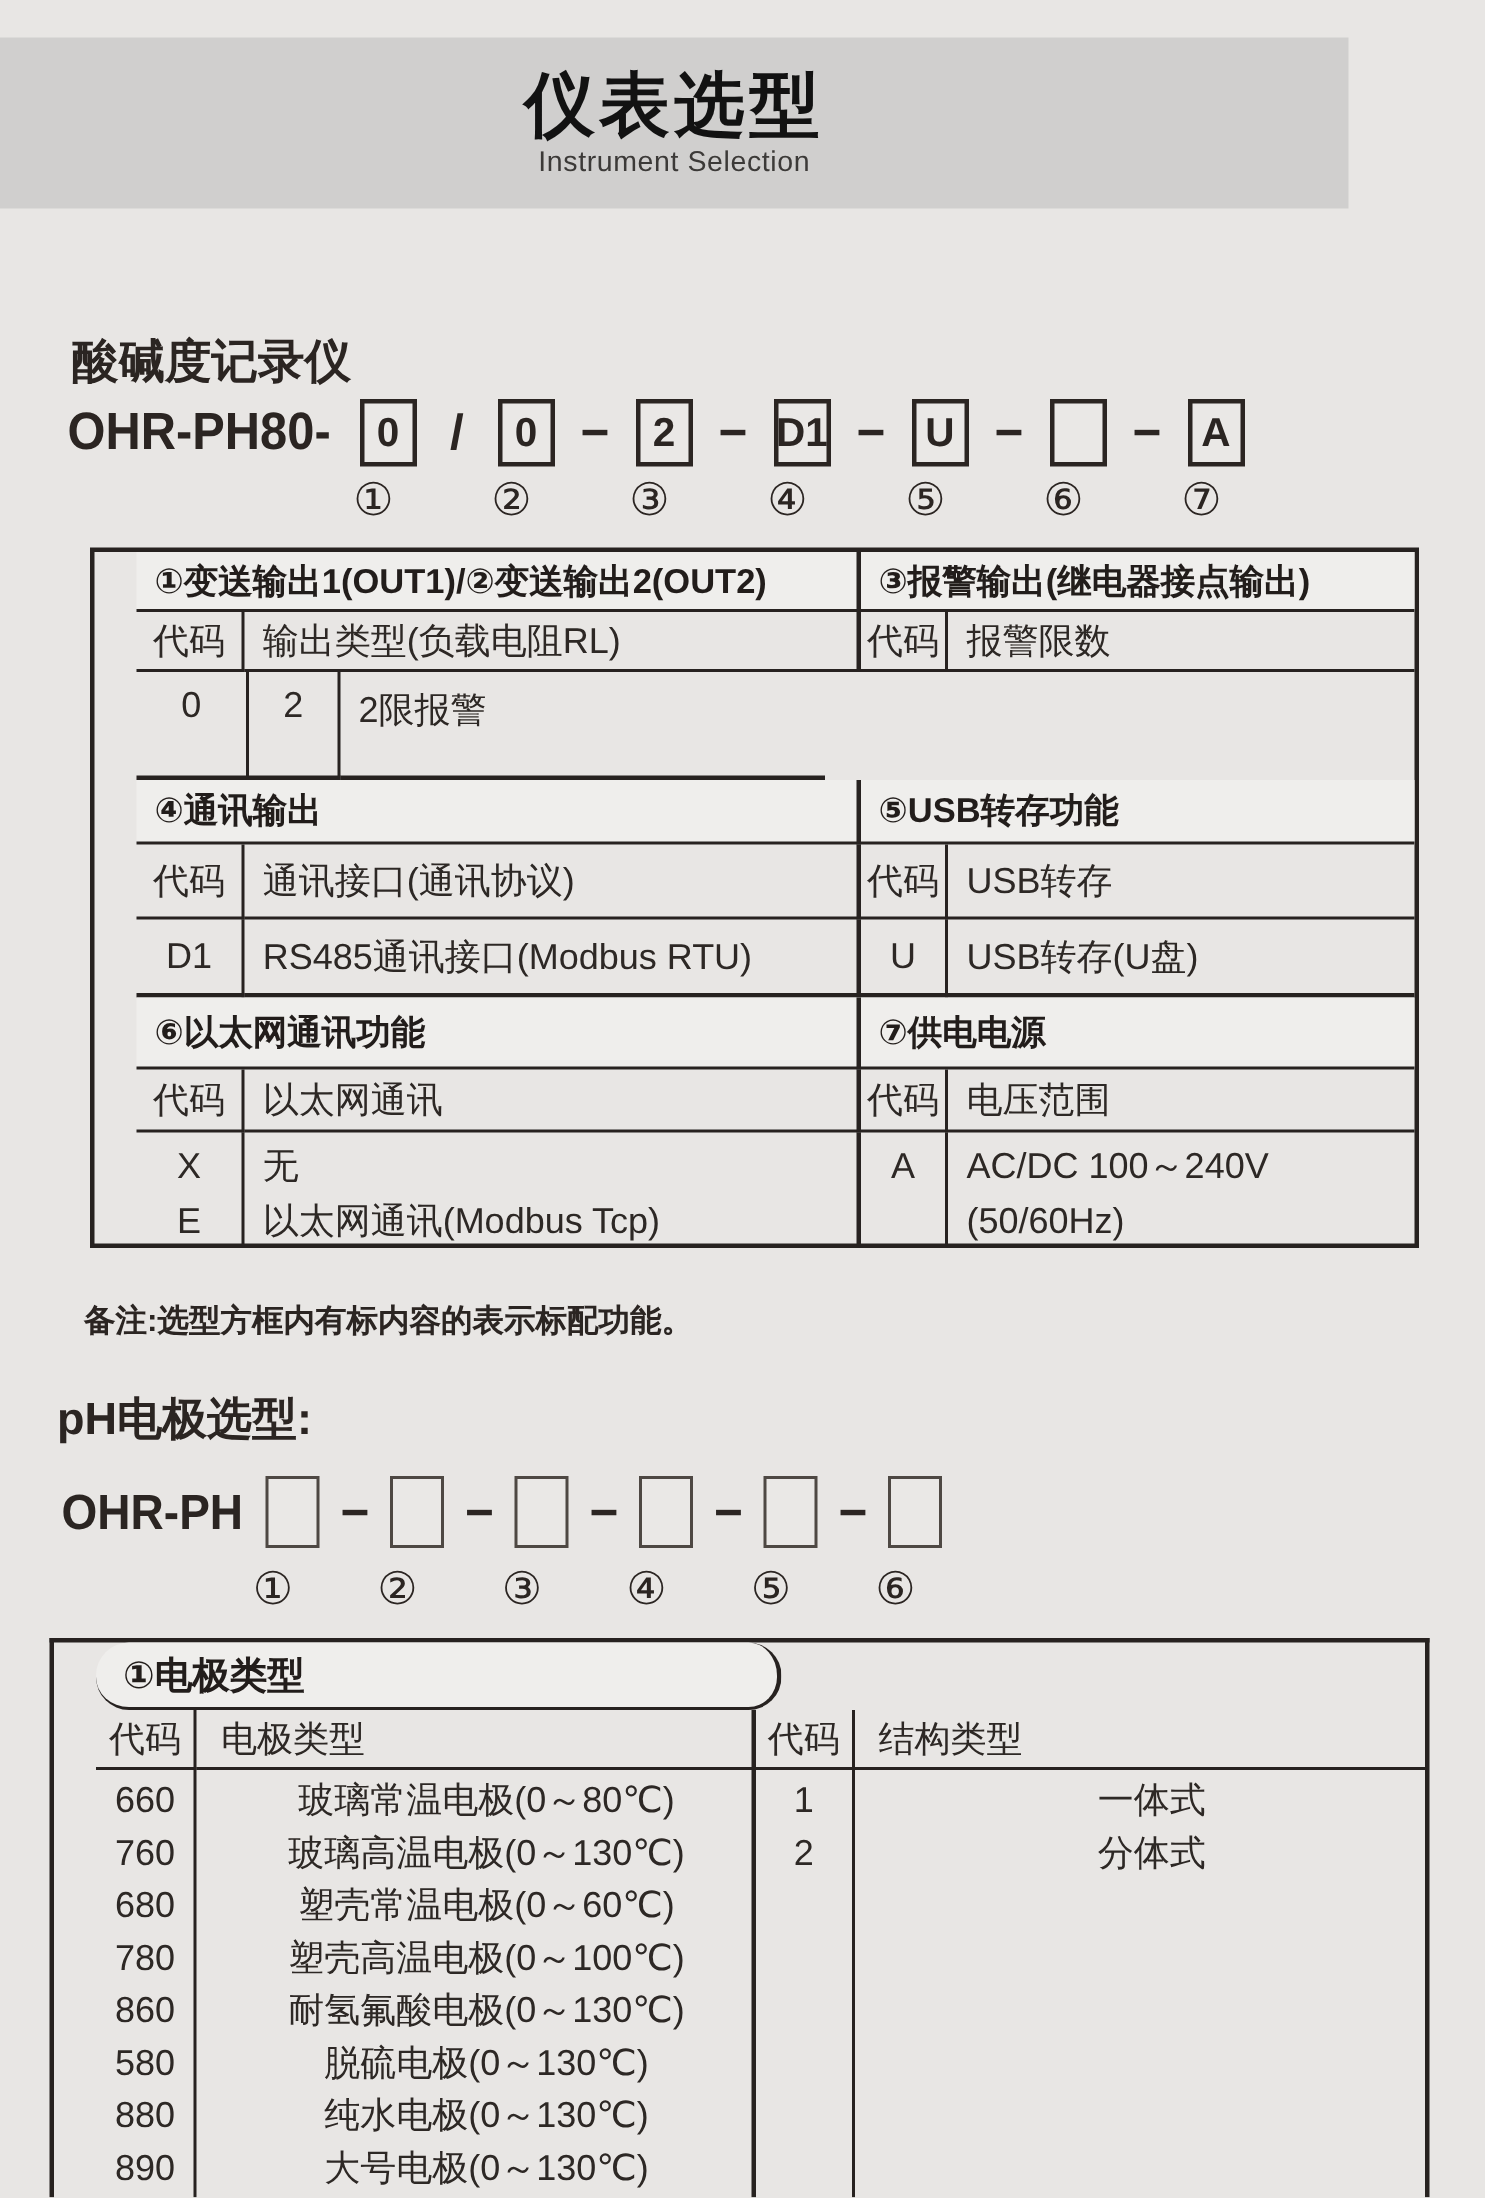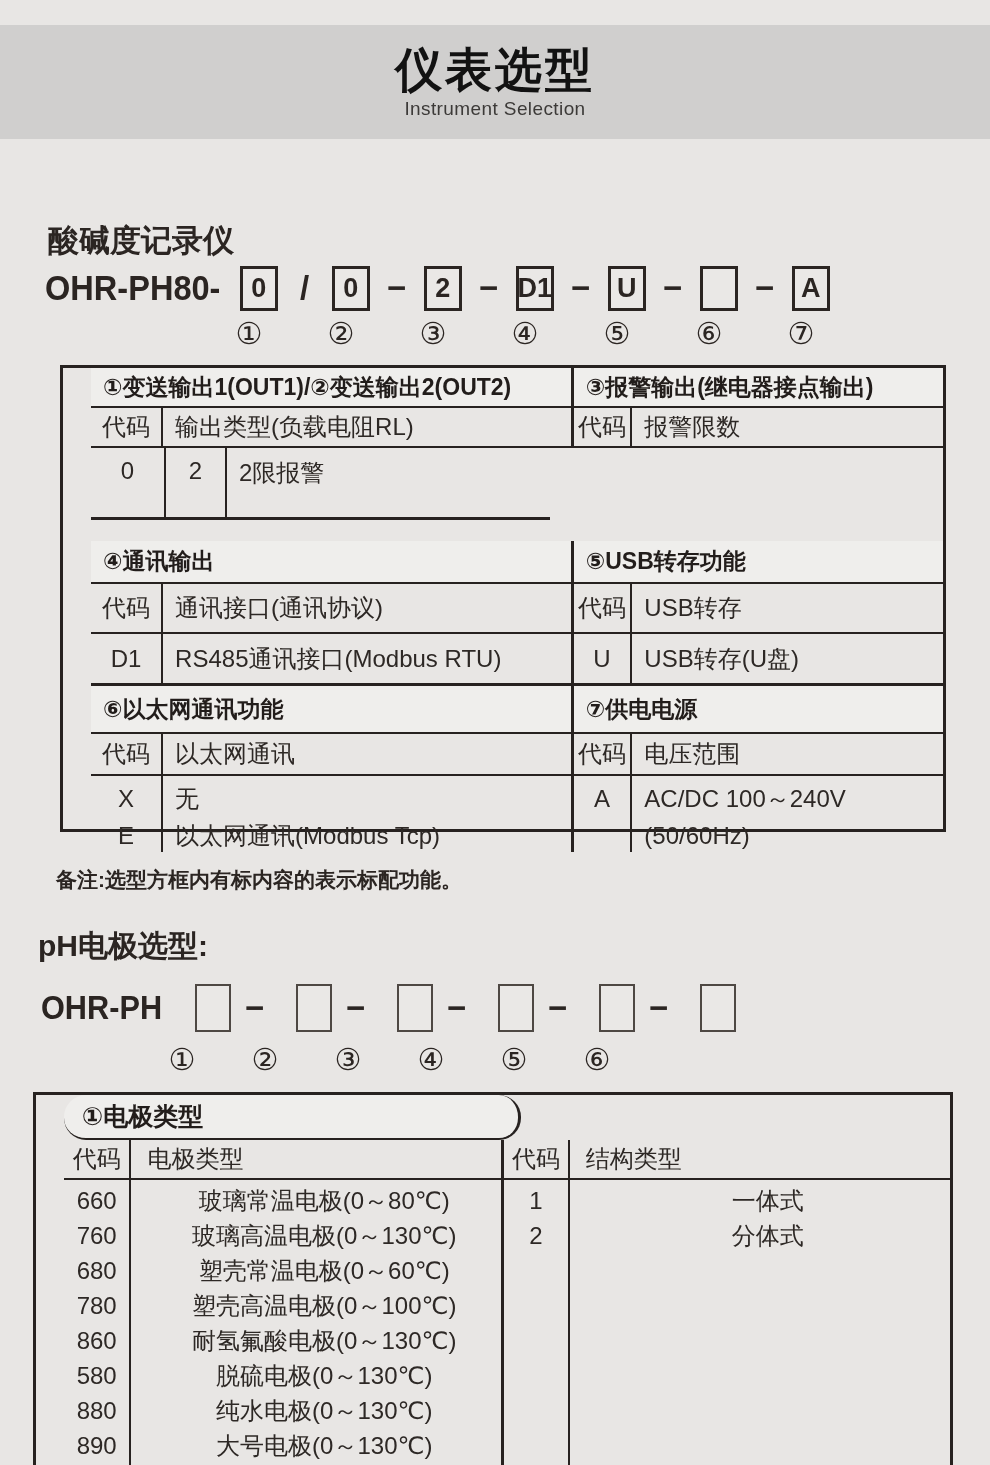--- a/index.html
+++ b/index.html
@@ -1,33 +1,33 @@
 <!DOCTYPE html>
 <html><head>
 <meta charset="utf-8">
 <style>
   html,body{margin:0;padding:0;}
   body{background:#e7e5e3;font-family:"Liberation Sans","DejaVu Sans",sans-serif;color:#2d2825;}
   .page{position:relative;width:990px;height:1465px;background:#e8e6e4;overflow:hidden;}
 
   
-  .titleband{position:absolute;left:0;top:25px;width:990px;height:114px;background:#d0cfce;
+  .titleband{position:absolute;left:0;top:25px;width:899px;height:114px;background:#d0cfce;
     display:flex;flex-direction:column;align-items:center;justify-content:center;}
   .maintitle{font-size:47px;font-weight:700;letter-spacing:3px;color:#121212;line-height:1.1;}
   .subtitle{font-size:19px;font-weight:400;color:#3c3a38;margin-top:2px;letter-spacing:.4px;}
 
   
   .rec-heading{position:absolute;left:48px;top:220px;font-size:31px;font-weight:600;color:#2b2522;}
   .note{position:absolute;left:56px;top:866px;font-size:21px;font-weight:700;color:#2b2522;}
   .ph-heading{position:absolute;left:38px;top:926px;font-size:30px;font-weight:700;color:#2b2522;}
 
   
   .modelrow{position:absolute;display:flex;align-items:center;}
   .modelrow1{left:45px;top:260px;height:56px;}
-  .modelrow2{left:41px;top:980px;height:56px;gap:18px;}
+  .modelrow2{left:41px;top:980px;height:56px;}
   .mprefix{font-size:35px;font-weight:700;color:#2b2522;display:inline-block;transform:scaleX(.93);transform-origin:left center;letter-spacing:0px;margin-right:6px;white-space:nowrap;}
   .mprefix2{font-size:33px;}
   .unit{display:flex;align-items:center;}
   .mbox{width:38px;height:45px;border:3px solid #2b2522;box-sizing:border-box;display:flex;align-items:center;justify-content:center;
     font-size:27px;font-weight:700;color:#2b2522;background:#eae8e6;}
   .mbox.small-border{width:36px;height:48px;border-width:2px;border-color:#4e4843;}
   .msep{width:54px;text-align:center;font-size:33px;font-weight:700;color:#2b2522;}
   .msep2{width:47px;}
   .crow{position:absolute;display:flex;}
   .crow1{left:230px;top:316px;}
@@ -143,21 +143,21 @@
       <div class="cell t1c3 br2 bb2 ctr txt">代码</div>
       <div class="cell t1c4 bb2 cellpad txt">报警限数</div>
     </div>
 
     <div class="trow" style="height:72px;">
       <div class="cell t1c1 br2 bb3 ctr topalign txt">0</div>
       <div class="cell t1c3 br2 bb3 ctr topalign txt">2</div>
       <div class="cell t1c4 bb3 cellpad topalign txt">2限报警</div>
     </div>
 
-    <div class="trow" style="height:43px;margin-top:21px;">
+    <div class="trow" style="height:43px;">
       <div class="cell t1l br3 bb2 headbg cellpad htitle">④通讯输出</div>
       <div class="cell t1r bb2 headbg cellpad htitle">⑤USB转存功能</div>
     </div>
 
     <div class="trow" style="height:50px;">
       <div class="cell t1c1 br2 bb2 ctr txt">代码</div>
       <div class="cell t1c2 br3 bb2 cellpad txt">通讯接口(通讯协议)</div>
       <div class="cell t1c3 br2 bb2 ctr txt">代码</div>
       <div class="cell t1c4 bb2 cellpad txt">USB转存</div>
     </div>

